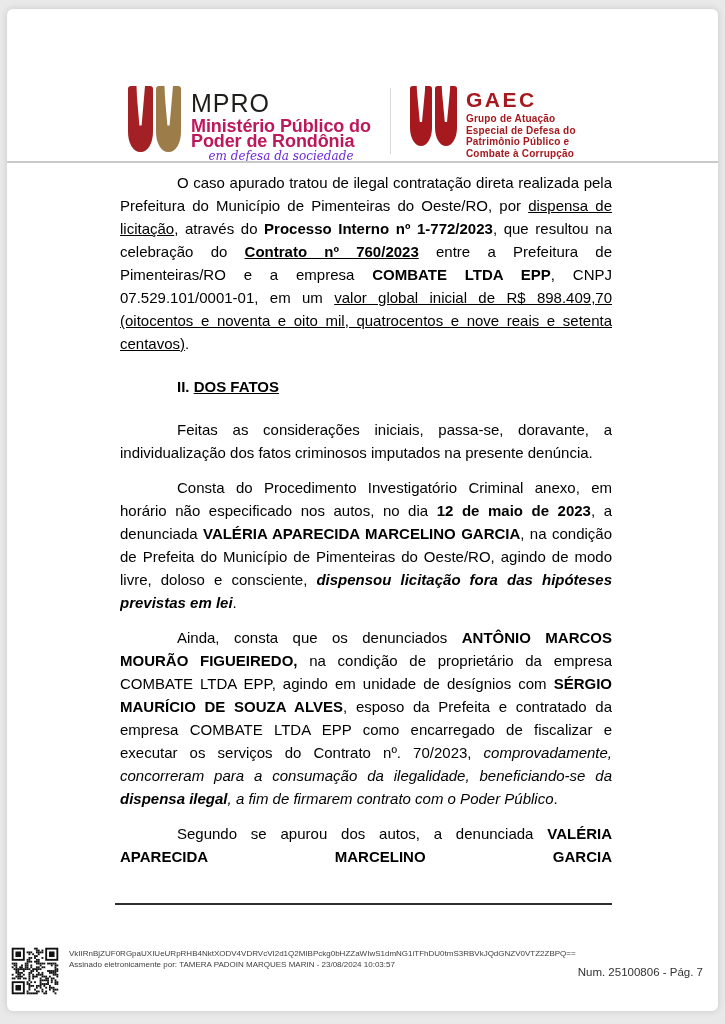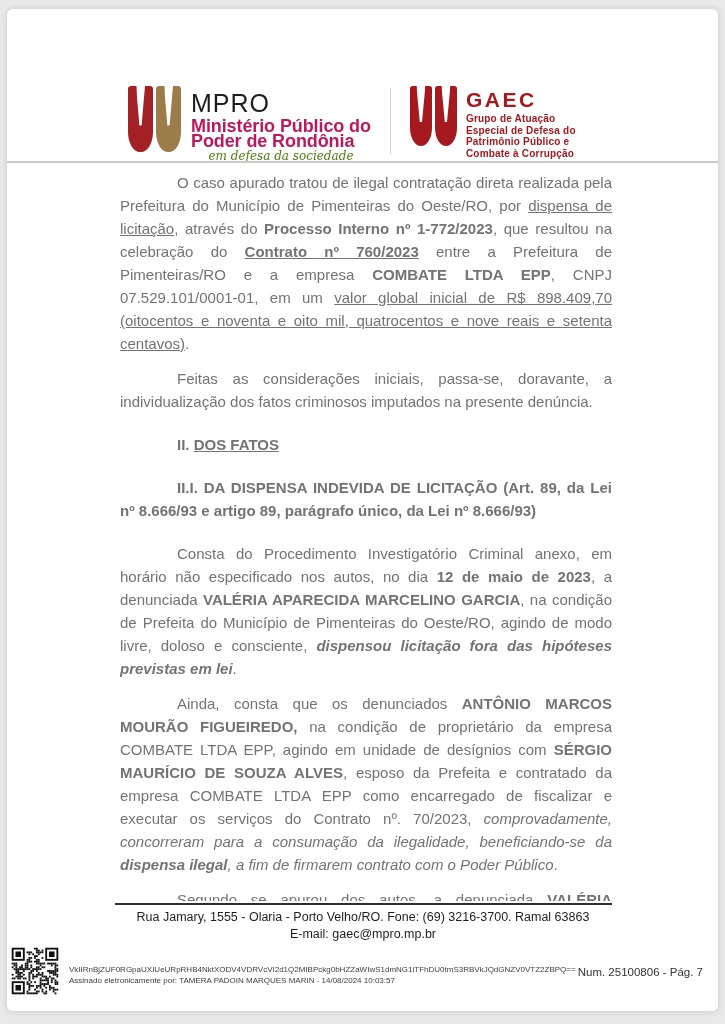--- a/index.html
+++ b/index.html
@@ -24,48 +24,48 @@
   .half::after{
     content:"";position:absolute;top:0;left:50%;transform:translateX(-50%);
     width:9px;height:60%;background:#fff;
     clip-path:polygon(0 0,100% 0,62% 100%,38% 100%);
   }
   .mpro-half{width:25px;height:66px;}
   .gaec-half{width:22px;height:60px;}
   .mpro-textcol{margin-left:10px;margin-top:2px;}
   .mpro-acronym{font-size:25px;line-height:30px;font-weight:400;letter-spacing:1px;color:#1e1d1b;}
   .mpro-name{font-size:18px;line-height:14px;font-weight:700;color:#be185d;letter-spacing:-.1px;margin-top:1px;}
-  .mpro-motto{font-family:"DejaVu Serif",serif;font-style:italic;font-size:12px;color:#4d7c0f;text-align:center;margin-top:1px;}
+  .mpro-motto{font-family:"DejaVu Serif",serif;font-style:italic;font-size:12px;color:#6d28d9;text-align:center;margin-top:1px;}
   .logo-divider{width:1px;height:66px;background:#d7d7d7;margin:2px 19px 0 19px;}
   .gaec-textcol{margin-left:9px;margin-top:3px;}
   .gaec-acronym{font-size:21px;line-height:21px;font-weight:800;letter-spacing:2.5px;color:#a5191f;}
   .gaec-desc{font-size:10px;line-height:11.5px;font-weight:700;color:#a5191f;letter-spacing:.2px;margin-top:3px;}
   .header-rule{position:absolute;left:7px;top:161px;width:711px;height:2px;background:#c9c9c9;}
 
   
   .body-text{
     position:absolute;left:120px;top:171px;width:492px;height:730px;overflow:hidden;
-    font-size:15px;line-height:23px;color:#737373;
+    font-size:15px;line-height:23px;color:#000000;
   }
   .para{margin:0 0 12px 0;text-align:justify;text-indent:57px;}
   .heading{margin:20px 0;}
   .last-justify{text-align-last:justify;}
   .b{font-weight:bold;}
   .u{text-decoration:underline;}
   .i{font-style:italic;}
 
   
   .footer-rule{position:absolute;left:115px;top:903px;width:497px;height:2px;background:#2e2e2e;}
   .footer{position:absolute;left:58px;top:909px;width:610px;text-align:center;
     font-size:12.5px;line-height:17px;color:#1f1f1f;}
 
   
   .signature{position:absolute;left:8px;top:944px;display:flex;}
   .qr{width:54px;height:54px;background:#fff;}
-  .sig-lines{margin-left:7px;margin-top:20px;font-size:8px;line-height:11px;color:#3d3d3d;white-space:nowrap;}
+  .sig-lines{margin-left:7px;margin-top:4px;font-size:8px;line-height:11px;color:#3d3d3d;white-space:nowrap;}
   .page-num{position:absolute;right:22px;top:966px;font-size:11.5px;color:#333333;}
 </style>
 </head>
 <body>
 
 <div class="screen">
   <div class="paper"></div>
 
   <div class="header">
     <div class="logo">
@@ -97,33 +97,28 @@
             <div>Combate à Corrupção</div>
           </div>
       </div>
     </div>
   </div>
 
   <div class="header-rule"></div>
 
   <div class="body-text">
       <p class="para"><span>O caso apurado tratou de ilegal contratação direta realizada pela Prefeitura do Município de Pimenteiras do Oeste/RO, por </span><span class="u">dispensa de licitação</span><span>, através do </span><span class="b">Processo Interno nº 1-772/2023</span><span>, que resultou na celebração do </span><span class="b u">Contrato nº 760/2023</span><span> entre a Prefeitura de Pimenteiras/RO e a empresa </span><span class="b">COMBATE LTDA EPP</span><span>, CNPJ 07.529.101/0001-01, em um </span><span class="u">valor global inicial de R$ 898.409,70 (oitocentos e noventa e oito mil, quatrocentos e nove reais e setenta centavos)</span><span>.</span></p>
+      <p class="para heading"><span class="b">II. </span><span class="b u">DOS FATOS</span></p>
       <p class="para"><span>Feitas as considerações iniciais, passa-se, doravante, a individualização dos fatos criminosos imputados na presente denúncia.</span></p>
-      <p class="para heading"><span class="b">II. </span><span class="b u">DOS FATOS</span></p>
-      <p class="para heading"><span class="b">II.I. DA DISPENSA INDEVIDA DE LICITAÇÃO (Art. 89, da Lei nº 8.666/93 e artigo 89, parágrafo único, da Lei nº 8.666/93)</span></p>
       <p class="para"><span>Consta do Procedimento Investigatório Criminal anexo, em horário não especificado nos autos, no dia </span><span class="b">12 de maio de 2023</span><span>, a denunciada </span><span class="b">VALÉRIA APARECIDA MARCELINO GARCIA</span><span>, na condição de Prefeita do Município de Pimenteiras do Oeste/RO, agindo de modo livre, doloso e consciente, </span><span class="b i">dispensou licitação fora das hipóteses previstas em lei</span><span>.</span></p>
       <p class="para"><span>Ainda, consta que os denunciados </span><span class="b">ANTÔNIO MARCOS MOURÃO FIGUEIREDO,</span><span> na condição de proprietário da empresa COMBATE LTDA EPP, agindo em unidade de desígnios com </span><span class="b">SÉRGIO MAURÍCIO DE SOUZA ALVES</span><span>, esposo da Prefeita e contratado da empresa COMBATE LTDA EPP como encarregado de fiscalizar e executar os serviços do Contrato nº. 70/2023, </span><span class="i">comprovadamente, concorreram para a consumação da ilegalidade, beneficiando-se da </span><span class="b i">dispensa ilegal</span><span class="i">, a fim de firmarem contrato com o Poder Público</span><span>.</span></p>
       <p class="para last-justify"><span>Segundo se apurou dos autos, a denunciada </span><span class="b">VALÉRIA APARECIDA MARCELINO GARCIA</span></p>
     </div>
 
   <div class="footer-rule"></div>
-  <div class="footer">
-    <div>Rua Jamary, 1555 - Olaria - Porto Velho/RO. Fone: (69) 3216-3700. Ramal 63863</div>
-    <div>E-mail: gaec@mpro.mp.br</div>
-  </div>
 
   <div class="signature">
     <svg class="qr" viewBox="0 0 29 29" xmlns="http://www.w3.org/2000/svg">
         <rect x="0" y="0" width="29" height="29" fill="#ffffff"></rect>
         <rect x="14" y="2" width="1" height="1" fill="#111111"></rect>
         <rect x="15" y="2" width="1" height="1" fill="#111111"></rect>
         <rect x="15" y="3" width="1" height="1" fill="#111111"></rect>
         <rect x="16" y="3" width="1" height="1" fill="#111111"></rect>
         <rect x="18" y="3" width="1" height="1" fill="#111111"></rect>
         <rect x="10" y="4" width="1" height="1" fill="#111111"></rect>
@@ -335,18 +330,18 @@
         <rect x="4" y="4" width="3" height="3" fill="#111111"></rect>
         <rect x="20" y="2" width="7" height="7" fill="#111111"></rect>
         <rect x="21" y="3" width="5" height="5" fill="#ffffff"></rect>
         <rect x="22" y="4" width="3" height="3" fill="#111111"></rect>
         <rect x="2" y="20" width="7" height="7" fill="#111111"></rect>
         <rect x="3" y="21" width="5" height="5" fill="#ffffff"></rect>
         <rect x="4" y="22" width="3" height="3" fill="#111111"></rect>
       </svg>
     <div class="sig-lines">
       <div>VkIIRnBjZUF0RGpaUXIUeURpRHB4NktXODV4VDRVcVI2d1Q2MIBPckg0bHZZaWIwS1dmNG1iTFhDU0tmS3RBVkJQdGNZV0VTZ2ZBPQ==</div>
-      <div>Assinado eletronicamente por: TAMERA PADOIN MARQUES MARIN - 14/08/2024 10:03:57</div>
+      <div>Assinado eletronicamente por: TAMERA PADOIN MARQUES MARIN - 23/08/2024 10:03:57</div>
     </div>
   </div>
 
   <div class="page-num">Num. 25100806 - Pág. 7</div>
 </div>
 
 </body></html>

